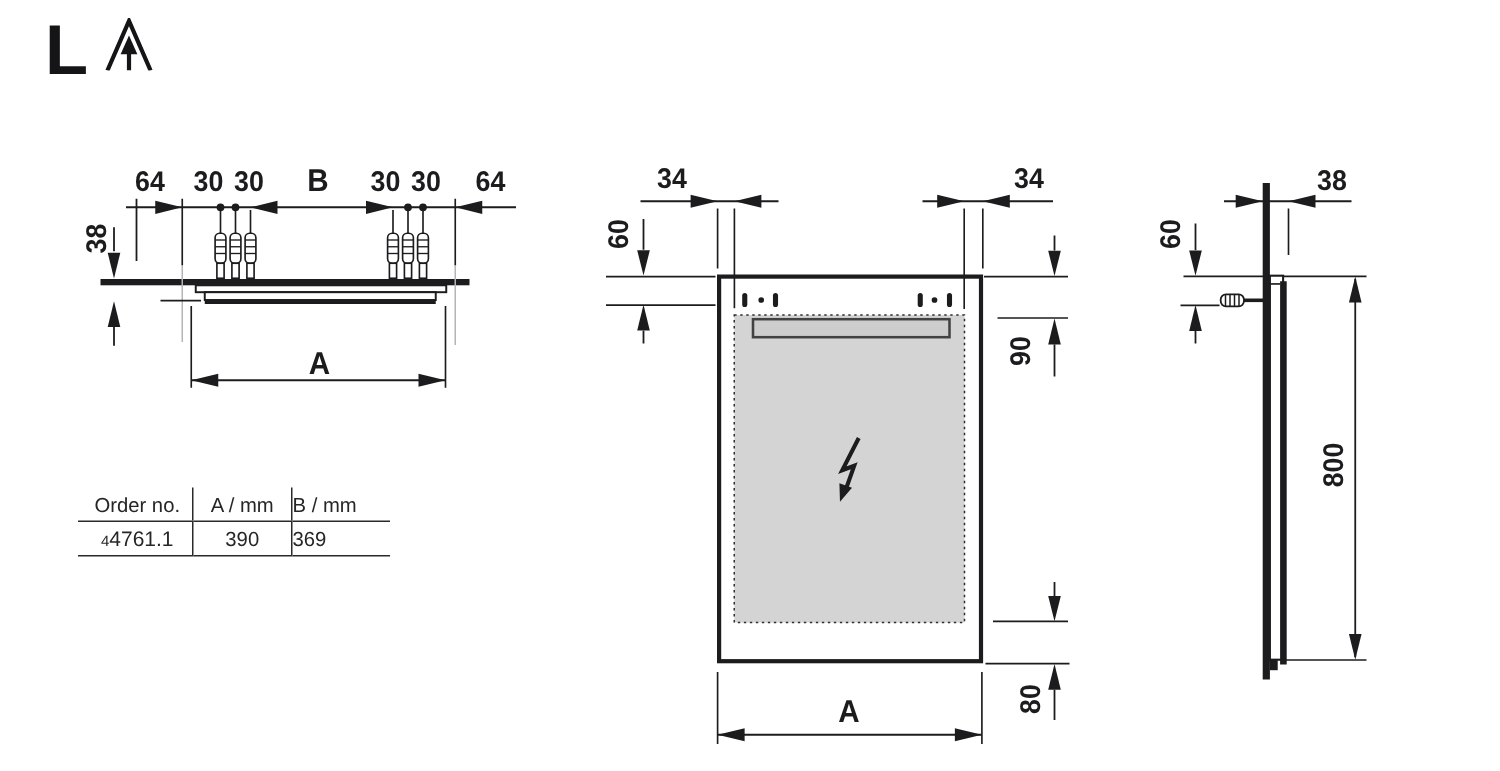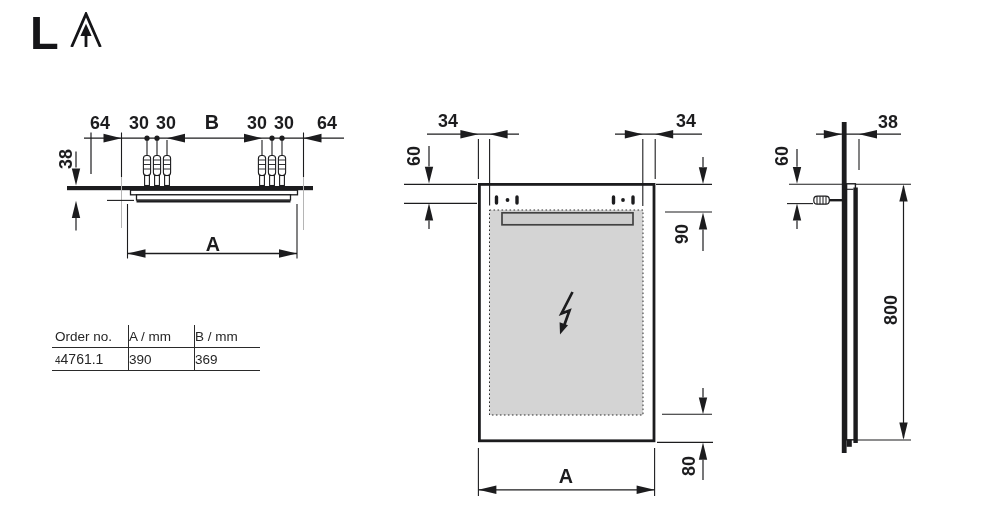--- a/index.html
+++ b/index.html
@@ -19,22 +19,22 @@
        transform:translate(-50%,-50%) rotate(-90deg) scaleX(.94);white-space:nowrap;}
   .dimbig{font-size:21px;}
   
   #logo{position:absolute;left:30px;top:9px;display:flex;align-items:flex-end;color:#151518;}
   #logo .lg{font-size:47px;line-height:1;font-weight:600;letter-spacing:6px;}
   #logo svg{position:static;margin:0 5px 9px 1px;}
   
   #order-table{position:absolute;left:52px;top:325px;border-collapse:collapse;color:#262626;
                font-size:13.5px;}
   #order-table th,#order-table td{font-weight:400;padding:0;height:22px;white-space:nowrap;}
-  #order-table .c0{width:73px;text-align:left;padding-left:3px;}
-  #order-table .c1{width:65px;text-align:left;border-left:1.4px solid var(--table_line);}
+  #order-table .c0{width:73px;text-align:center;padding-left:3px;}
+  #order-table .c1{width:65px;text-align:center;border-left:1.4px solid var(--table_line);}
   #order-table .c2{width:65px;text-align:left;border-left:1.4px solid var(--table_line);}
   #order-table thead th{border-bottom:1.4px solid var(--table_line);}
   #order-table tbody td{border-bottom:1.4px solid var(--table_line);}
   .ord-prefix{font-size:10px;}
   .ord-no{font-size:14px;}
 </style>
 </head>
 <body>
 
 <div id="stage">

